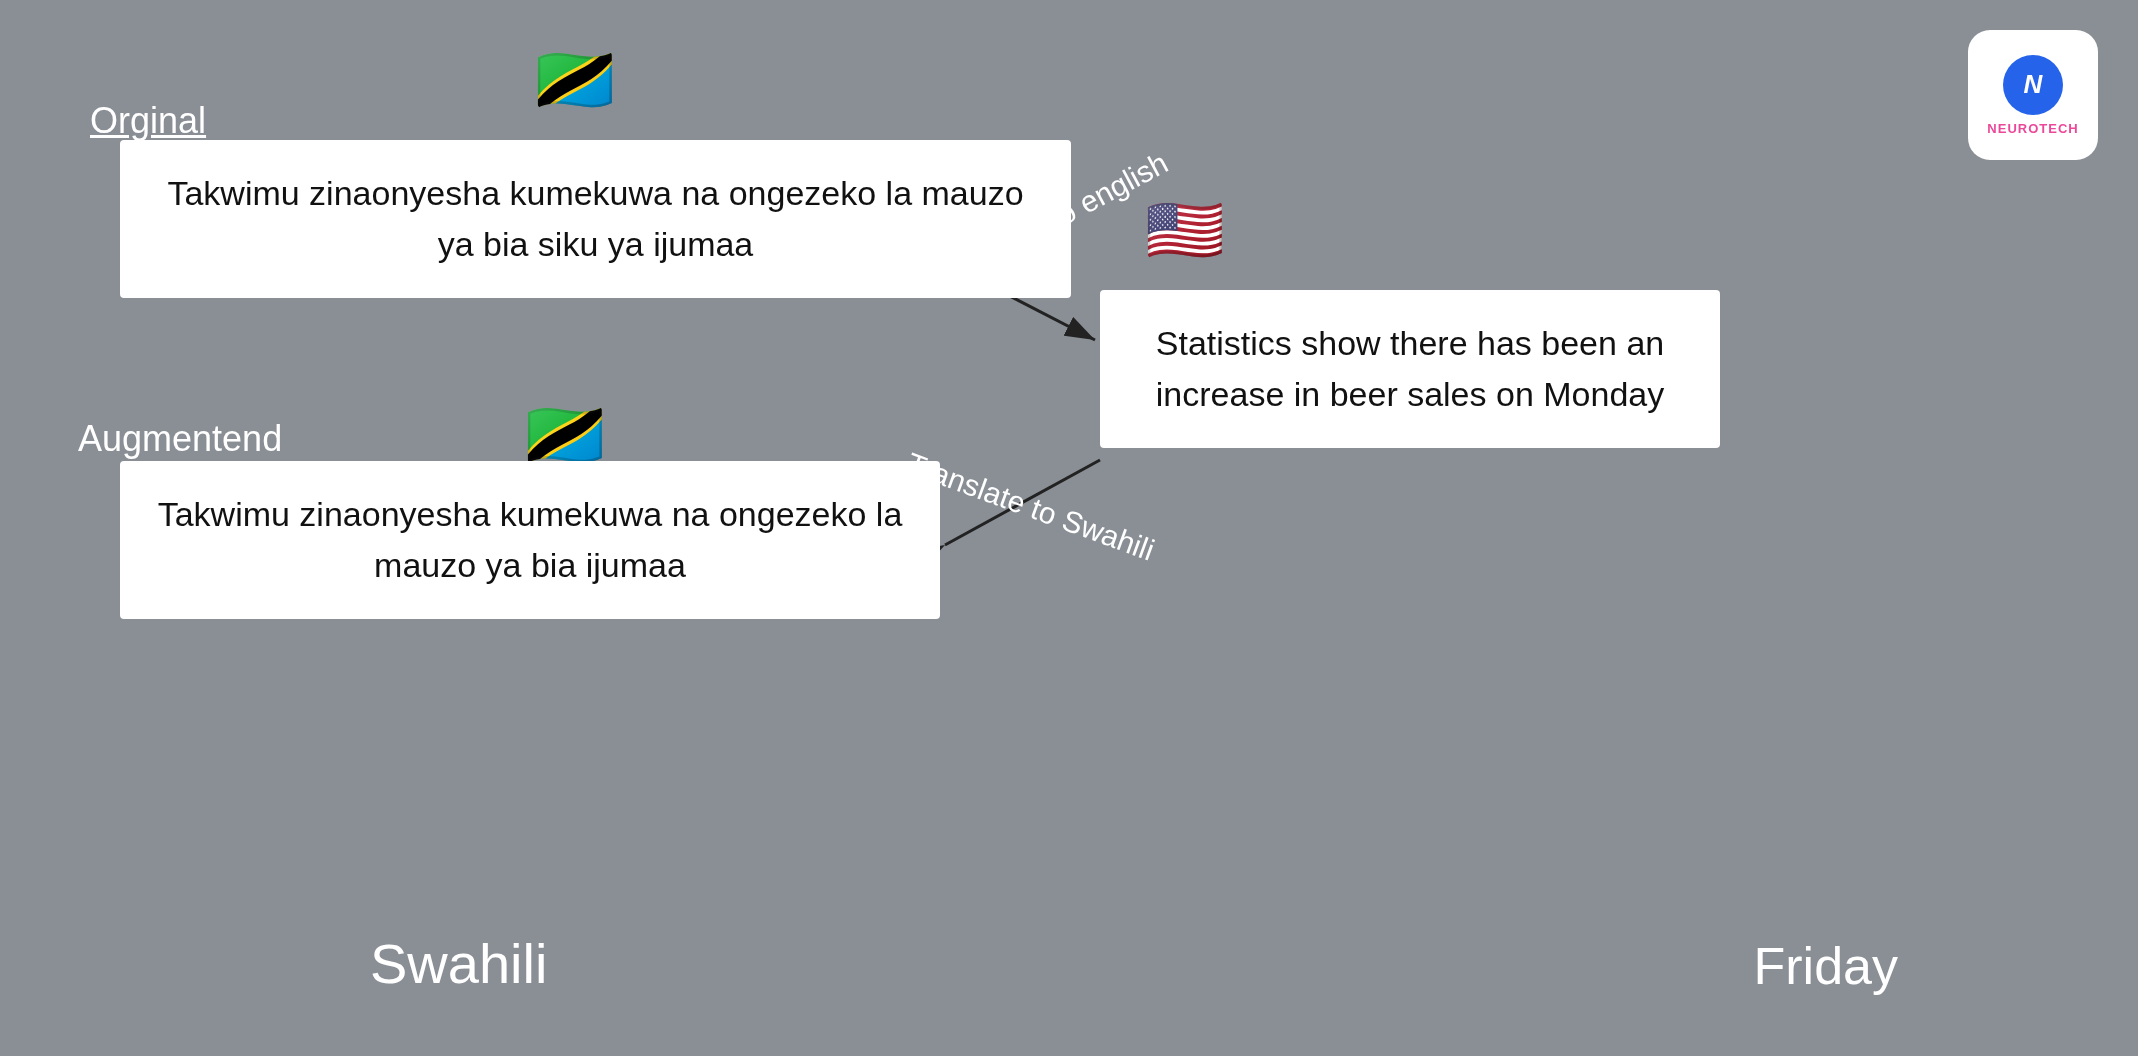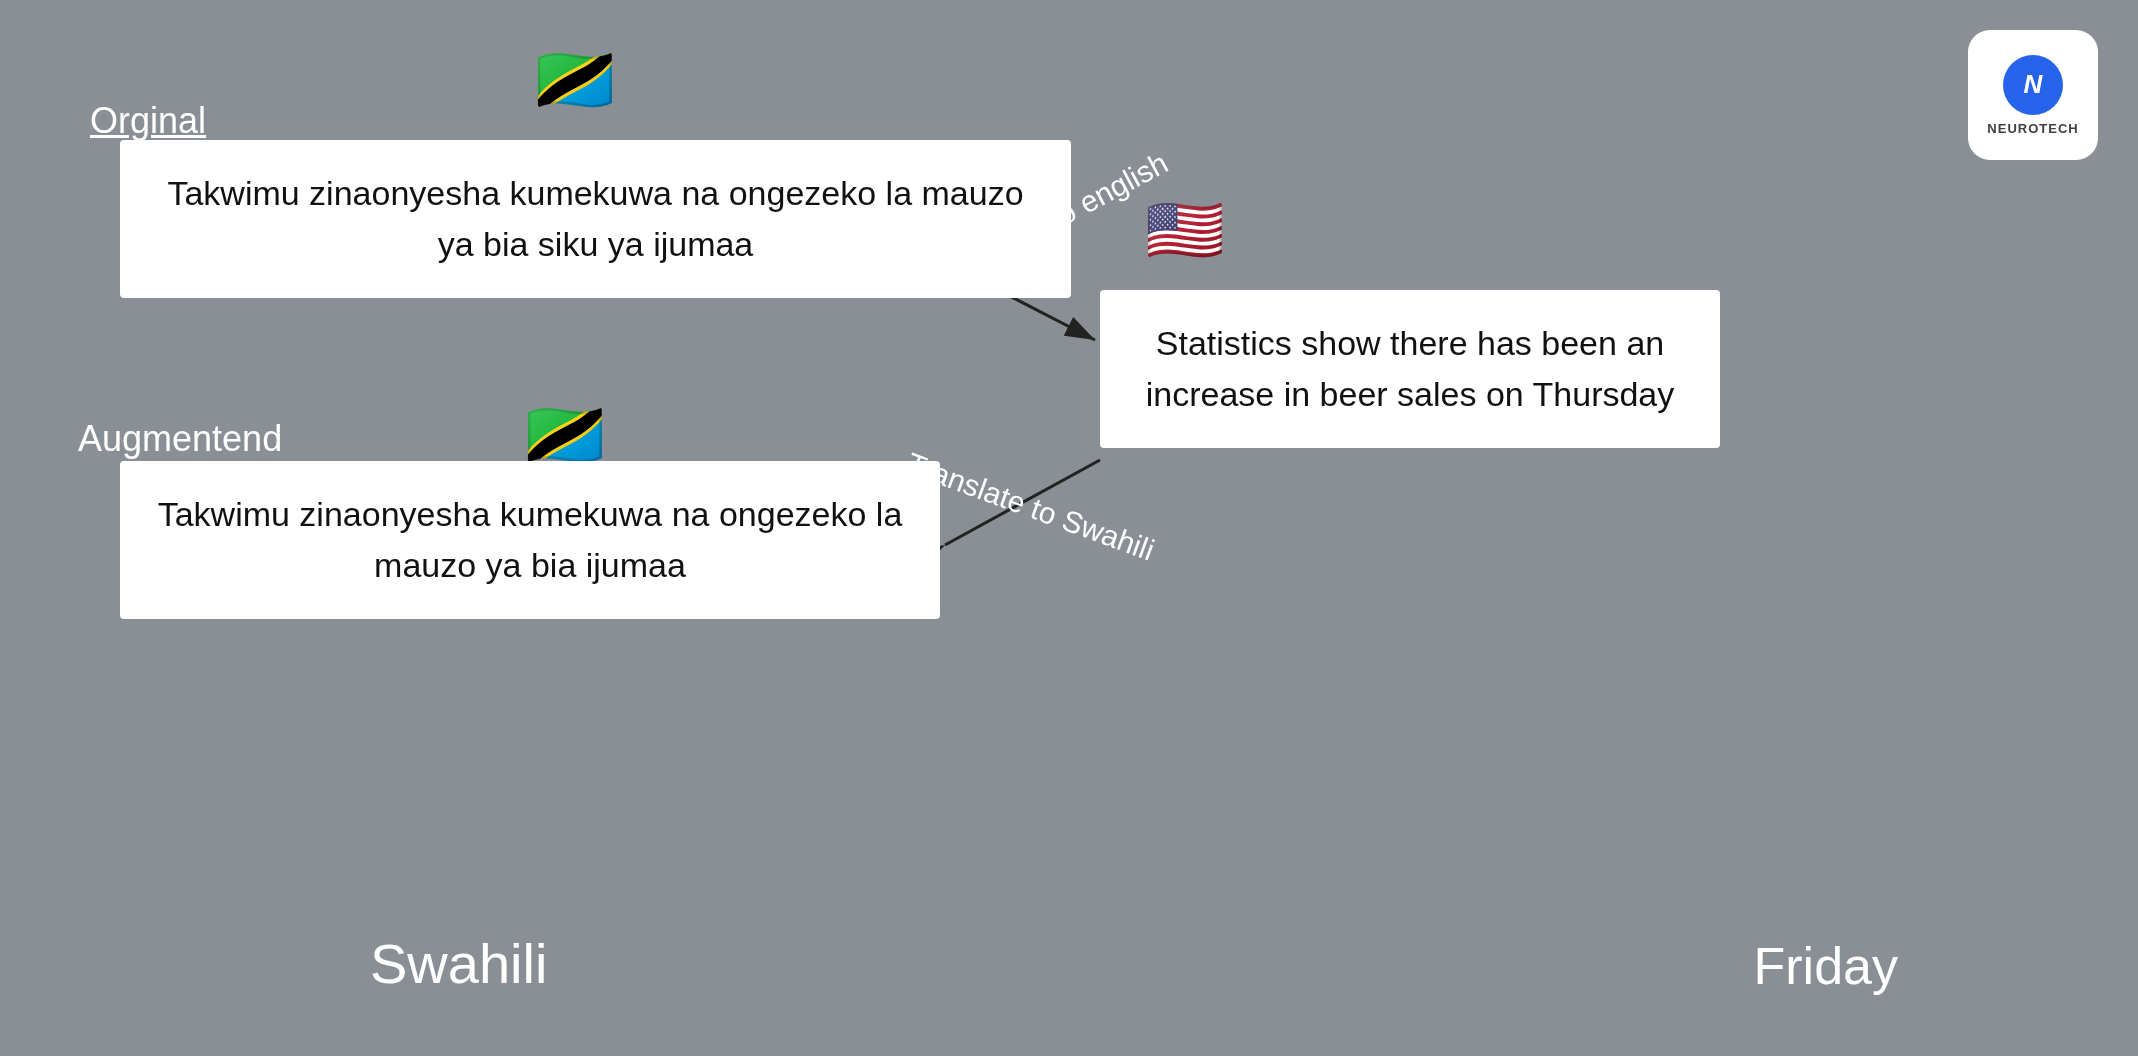--- a/index.html
+++ b/index.html
@@ -40,21 +40,21 @@
       color: white;
       font-size: 26px;
       font-weight: bold;
       font-style: italic;
     }
 
     .logo-text {
       font-size: 13px;
       font-weight: bold;
       letter-spacing: 1px;
-      color: #404040;
+      color: #ec4899;
     }
 
     
     .flag-circle {
       width: 90px;
       height: 90px;
       border-radius: 50%;
       overflow: hidden;
       display: flex;
       align-items: center;
@@ -220,19 +220,19 @@
 <div class="label-original">Orginal</div>
 
 <div class="label-augmented">Augmentend</div>
 
 <div class="label-swahili">Swahili</div>
 
 <div class="label-english">Friday</div>
 
 <div class="text-box box-original">Takwimu zinaonyesha kumekuwa na  ongezeko la mauzo ya bia siku ya ijumaa</div>
 
-<div class="text-box box-english">Statistics show there has been an increase in beer sales on Thursday</div>
+<div class="text-box box-english">Statistics show there has been an increase in beer sales on Monday</div>
 
 <div class="text-box box-augmented">Takwimu zinaonyesha kumekuwa na  ongezeko la mauzo ya bia ijumaa</div>
 
 <div class="translate-label translate-to-english-label">Translate to english</div>
 
 <div class="translate-label translate-to-swahili-label">Translate to Swahili</div>
 
 </body></html>

